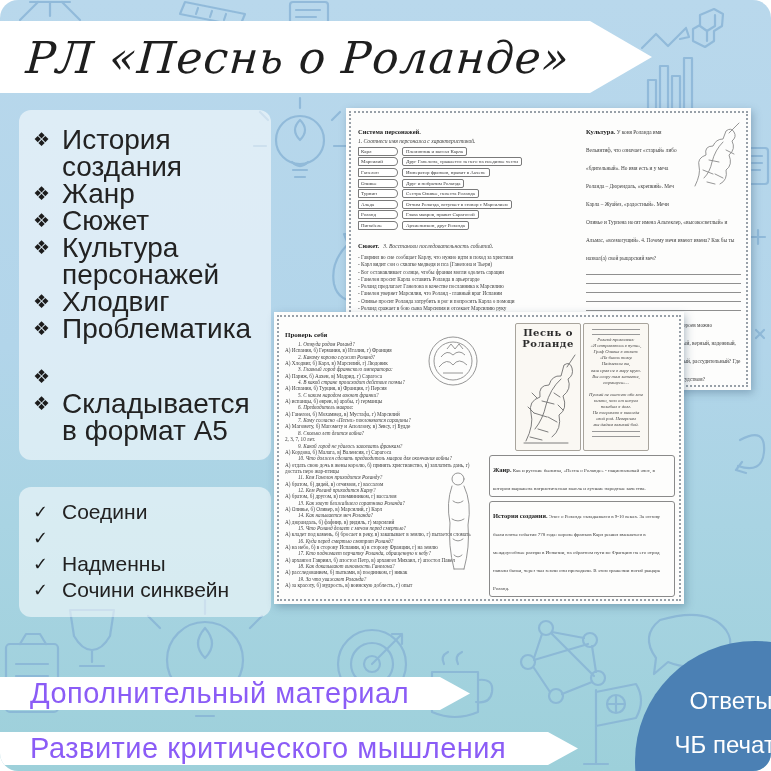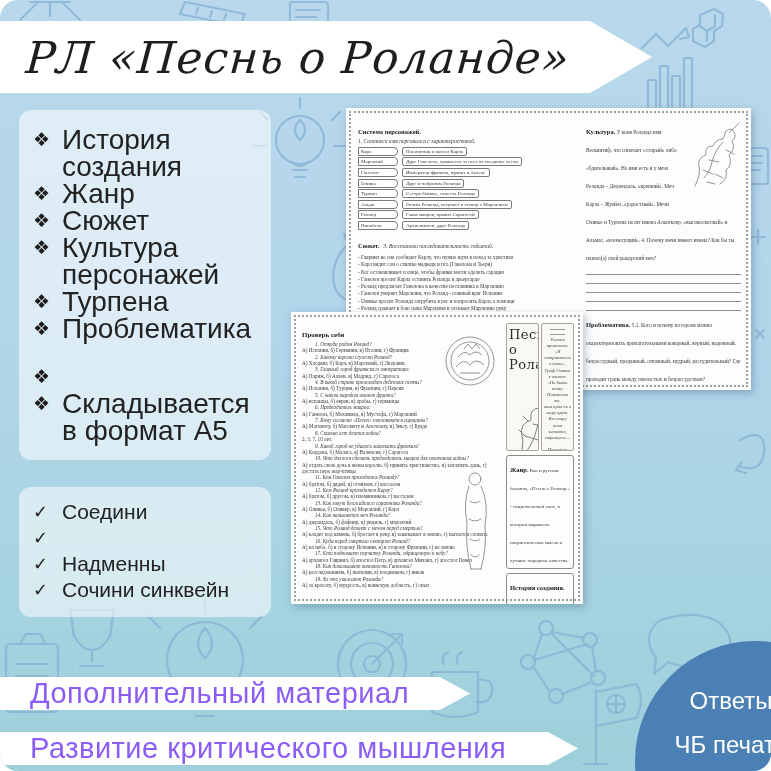--- a/index.html
+++ b/index.html
@@ -31,21 +31,21 @@
   #list-extras{margin-top:21px;}
   #list-tasks .glyph{font-size:18px;line-height:26px;}
   #list-tasks .txt{font-size:21px;line-height:26px;}
 
   
   .doc{position:absolute;background:#fdfdfc;box-sizing:border-box;
        box-shadow:2px 3px 8px rgba(50,80,110,.35);color:#3c3c3c;
        font-family:"Liberation Serif",serif;overflow:hidden;}
   .doc::before{content:"";position:absolute;inset:3px;border:2px dotted #98a0a8;pointer-events:none;}
   .doc1{left:346px;top:108px;width:405px;height:282px;padding:12px 10px 10px 12px;display:flex;gap:10px;z-index:2;}
-  .doc2{left:291px;top:312px;width:292px;height:292px;padding:11px 9px 9px 11px;display:flex;gap:8px;z-index:3;}
+  .doc2{left:274px;top:312px;width:410px;height:292px;padding:11px 9px 9px 11px;display:flex;gap:8px;z-index:3;}
   .dcol{min-width:0;}
   .doc h4{margin:0;font-size:6.5px;line-height:1.25;display:inline;color:#222;}
   .task{font-style:italic;font-size:5.6px;line-height:1.3;}
   .d1-left{flex:0 0 218px;}
   .d1-right{flex:1;}
   .match-row{display:flex;gap:4px;margin:1.6px 0;align-items:center;}
   .match-row .tag{flex:0 0 34px;border:1px solid #7a7a7a;border-radius:1px 6px 6px 1px;
       font-size:5px;padding:1px 2px;background:#fff;white-space:nowrap;overflow:hidden;}
   .match-row .mbox{border:1px solid #7a7a7a;border-radius:2px;font-size:5px;padding:1px 3px;background:#fff;white-space:nowrap;overflow:hidden;}
   .plot-line{font-size:5.2px;line-height:1.4;}
@@ -57,21 +57,21 @@
   
   .d2-left{flex:0 0 196px;position:relative;}
   .d2-right{flex:1;display:flex;flex-direction:column;gap:4px;}
   .tq{font-style:italic;font-size:5.2px;line-height:1.22;padding-left:13px;}
   .ta{font-size:5.2px;line-height:1.22;}
   .medallion{position:absolute;top:12px;right:2px;}
   .figure{position:absolute;top:148px;right:6px;}
   .book{display:flex;gap:2px;justify-content:center;}
   .page{width:66px;height:128px;border:1px solid #a8a49c;background:#faf8f3;border-radius:2px;
         box-sizing:border-box;padding:3px 2px;overflow:hidden;}
-  .book-title{font-family:"DejaVu Serif",serif;font-weight:normal;font-size:13px;text-align:left;letter-spacing:.5px;color:#2b2b2b;}
+  .book-title{font-family:"DejaVu Serif",serif;font-weight:bold;font-size:10px;text-align:center;letter-spacing:.5px;color:#2b2b2b;}
   .flourish{height:4px;border-top:1px solid #999;border-bottom:1px solid #999;margin:2px 6px;}
   .poem-line{font-style:italic;font-size:4.7px;line-height:1.3;text-align:center;color:#444;}
   .stanza-gap{height:6px;}
   .fbox{border:1px solid #8a8a8a;border-radius:3px;padding:2px 3px;}
   .fbox .para{font-size:5px;line-height:1.34;}
 
   
   .badge{position:absolute;right:-104px;bottom:-110px;width:240px;height:240px;border-radius:50%;
          background:#4b80b4;z-index:4;color:#fff;}
   .badge .bt{position:absolute;left:26px;top:38px;width:140px;text-align:center;
@@ -182,21 +182,21 @@
         <li>
           <span class="glyph">❖</span>
           <span class="txt">Сюжет</span>
         </li>
         <li>
           <span class="glyph">❖</span>
           <span class="txt">Культура персонажей</span>
         </li>
         <li>
           <span class="glyph">❖</span>
-          <span class="txt">Турпена</span>
+          <span class="txt">Хлодвиг</span>
         </li>
         <li>
           <span class="glyph">❖</span>
           <span class="txt">Проблематика</span>
         </li>
       </ul>
     <ul class="plist" id="list-extras">
         <li>
           <span class="glyph">❖</span>
         </li>

